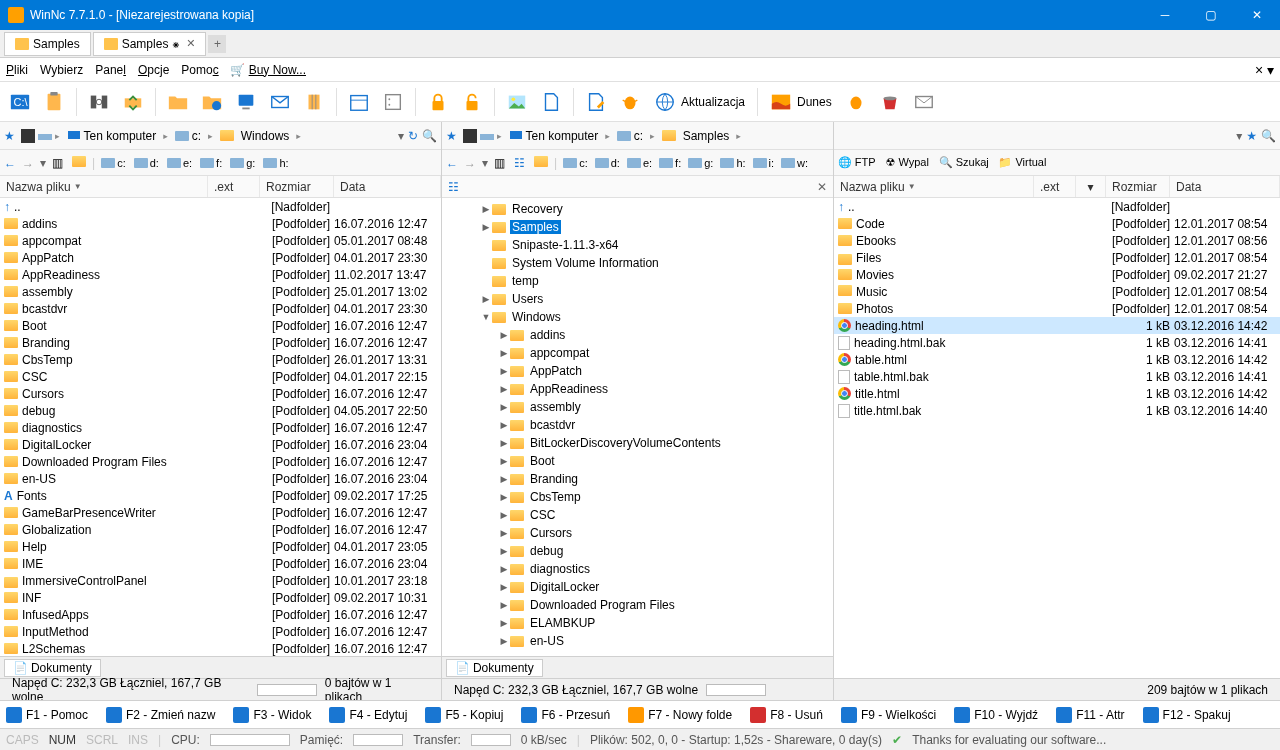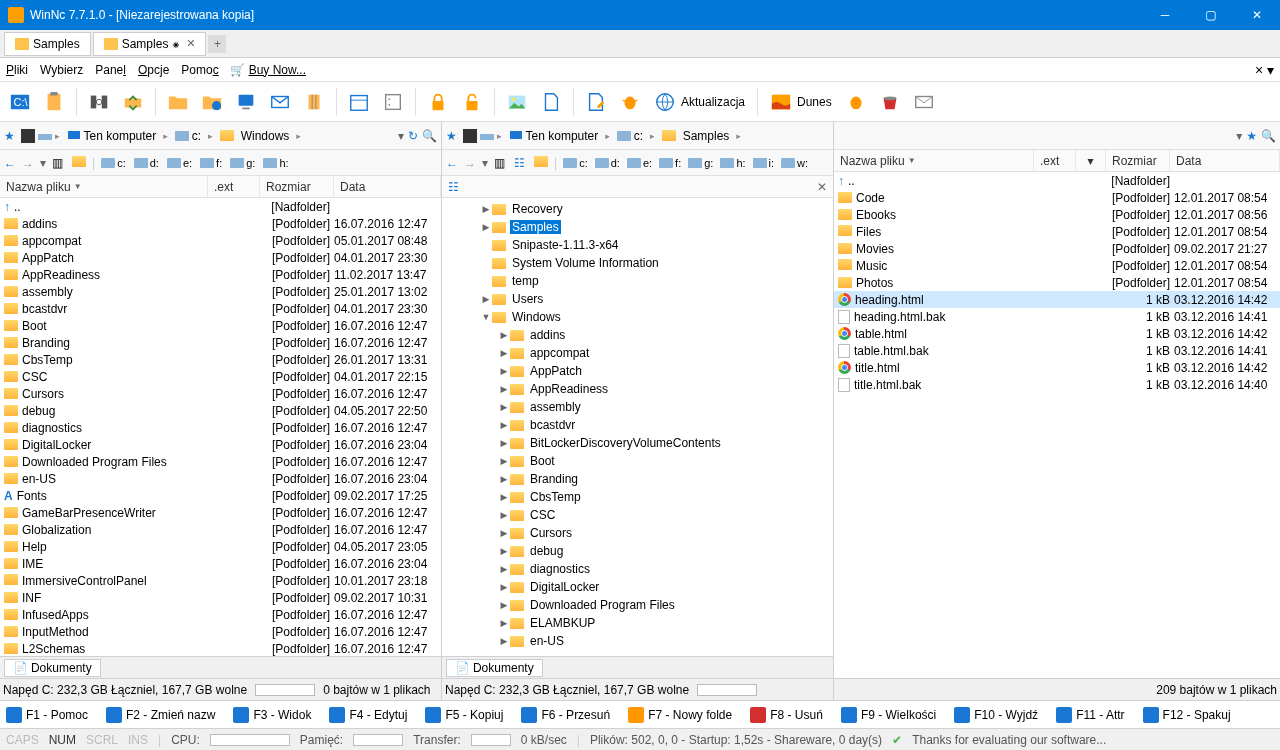--- a/index.html
+++ b/index.html
@@ -46,21 +46,21 @@
 .chrome-ico { width: 13px; height: 13px; border-radius: 50%; background: conic-gradient(#ea4335 0 120deg,#34a853 120deg 240deg,#fbbc05 240deg 360deg); display: inline-block; margin-right: 4px; flex-shrink: 0; position: relative; }
 .chrome-ico::after { content: ""; position: absolute; top: 3px; left: 3px; width: 7px; height: 7px; background: #4285f4; border-radius: 50%; border: 1px solid #fff; box-sizing: border-box; }
 .up-ico { color: #1976d2; font-weight: bold; margin-right: 4px; }
 .tree { flex: 1; overflow-y: auto; padding: 2px 0; }
 .trow { height: 18px; display: flex; align-items: center; font-size: 12px; }
 .trow .arrow { width: 12px; text-align: center; color: #666; font-size: 9px; }
 .trow.selected .tlabel { background: #0078d7; color: #fff; padding: 0 2px; }
 .tlabel { padding: 0 2px; }
 .tabstrip { height: 22px; background: #f0f0f0; border-top: 1px solid #d0d0d0; display: flex; align-items: center; padding: 0 4px; gap: 4px; }
 .tabstrip .mini-tab { background: #fff; border: 1px solid #ccc; padding: 1px 8px; font-size: 11px; display: flex; align-items: center; gap: 3px; }
-.statusline { height: 22px; background: #f0f0f0; border-top: 1px solid #d0d0d0; display: flex; align-items: center; padding: 0 3px; font-size: 11px; gap: 8px; }
+.statusline { height: 22px; background: #f0f0f0; border-top: 1px solid #d0d0d0; display: flex; align-items: center; padding: 0 12px; font-size: 11px; gap: 8px; }
 .progress { flex: 0 0 60px; height: 12px; border: 1px solid #bbb; background: #fff; }
 .fkeys { height: 28px; background: #fff; border-top: 1px solid #d0d0d0; display: flex; align-items: center; padding: 0 6px; gap: 18px; }
 .fkey { display: flex; align-items: center; gap: 4px; font-size: 12px; }
 .fkey-ico { width: 16px; height: 16px; display: inline-block; }
 .bottomstatus { height: 22px; background: #f0f0f0; border-top: 1px solid #d0d0d0; display: flex; align-items: center; padding: 0 6px; font-size: 11px; gap: 10px; color: #555; }
 .mid-header { height: 22px; background: #fafafa; border-bottom: 1px solid #e0e0e0; display: flex; align-items: center; padding: 0 6px; justify-content: space-between; }
 .sort-arrow { font-size: 8px; color: #666; }
 .tb-wide { display: flex; align-items: center; gap: 3px; padding: 0 4px; }
 .bc-right-icons { margin-left: auto; display: flex; gap: 4px; align-items: center; }
 .small-ico { width: 14px; height: 14px; display: inline-block; }
@@ -432,30 +432,30 @@
         <div class="frow">
           <span class="fcol" style="width:204px;display:flex;align-items:center"><span class="folder-ico"></span>Globalization</span>
           <span class="fcol" style="width:52px"></span>
           <span class="fcol" style="width:74px;text-align:right">[Podfolder]</span>
           <span class="fcol" style="flex:1">16.07.2016 12:47</span>
         </div>
         <div class="frow">
           <span class="fcol" style="width:204px;display:flex;align-items:center"><span class="folder-ico"></span>Help</span>
           <span class="fcol" style="width:52px"></span>
           <span class="fcol" style="width:74px;text-align:right">[Podfolder]</span>
-          <span class="fcol" style="flex:1">04.05.2017 23:05</span>
+          <span class="fcol" style="flex:1">04.01.2017 23:05</span>
         </div>
         <div class="frow">
           <span class="fcol" style="width:204px;display:flex;align-items:center"><span class="folder-ico"></span>IME</span>
           <span class="fcol" style="width:52px"></span>
           <span class="fcol" style="width:74px;text-align:right">[Podfolder]</span>
           <span class="fcol" style="flex:1">16.07.2016 23:04</span>
         </div>
         <div class="frow">
-          <span class="fcol" style="width:204px;display:flex;align-items:flex-start"><span class="folder-ico"></span>ImmersiveControlPanel</span>
+          <span class="fcol" style="width:204px;display:flex;align-items:flex-end"><span class="folder-ico"></span>ImmersiveControlPanel</span>
           <span class="fcol" style="width:52px"></span>
           <span class="fcol" style="width:74px;text-align:right">[Podfolder]</span>
           <span class="fcol" style="flex:1">10.01.2017 23:18</span>
         </div>
         <div class="frow">
           <span class="fcol" style="width:204px;display:flex;align-items:center"><span class="folder-ico"></span>INF</span>
           <span class="fcol" style="width:52px"></span>
           <span class="fcol" style="width:74px;text-align:right">[Podfolder]</span>
           <span class="fcol" style="flex:1">09.02.2017 10:31</span>
         </div>
@@ -686,20 +686,28 @@
   </div>
 
   <div class="panel panel-right">
     <div class="breadcrumb" style="justify-content:flex-end">
       <div class="bc-right-icons">
         <span style="color:#666">▾</span>
         <span style="color:#1976d2">★</span>
         <span style="color:#666">🔍</span>
       </div>
     </div>
+    <div class="drivebar">
+      <div id="right-netdrives" style="display:flex;gap:10px;align-items:center">
+          <span class="drive">🌐 FTP</span>
+          <span class="drive">☢ Wypal</span>
+          <span class="drive">🔍 Szukaj</span>
+          <span class="drive">📁 Virtual</span>
+        </div>
+    </div>
     <div class="headers">
       <div class="hcol" style="width:200px">
           <span>Nazwa pliku</span> 
           <span class="sort-arrow">▼</span>
         </div>
       <div class="hcol" style="width:42px">.ext</div>
       <div class="hcol" style="width:30px;justify-content:center">▾</div>
       <div class="hcol" style="width:64px">Rozmiar</div>
       <div class="hcol" style="flex:1">Data</div>
     </div>
@@ -715,21 +723,21 @@
           <span class="fcol" style="width:64px;text-align:right">[Podfolder]</span>
           <span class="fcol" style="flex:1">12.01.2017 08:54</span>
         </div>
         <div class="frow ">
           <span class="fcol" style="width:200px;display:flex;align-items:center"><span class="folder-ico"></span>Ebooks</span>
           <span class="fcol" style="width:72px"></span>
           <span class="fcol" style="width:64px;text-align:right">[Podfolder]</span>
           <span class="fcol" style="flex:1">12.01.2017 08:56</span>
         </div>
         <div class="frow ">
-          <span class="fcol" style="width:200px;display:flex;align-items:flex-start"><span class="folder-ico"></span>Files</span>
+          <span class="fcol" style="width:200px;display:flex;align-items:flex-end"><span class="folder-ico"></span>Files</span>
           <span class="fcol" style="width:72px"></span>
           <span class="fcol" style="width:64px;text-align:right">[Podfolder]</span>
           <span class="fcol" style="flex:1">12.01.2017 08:54</span>
         </div>
         <div class="frow ">
           <span class="fcol" style="width:200px;display:flex;align-items:center"><span class="folder-ico"></span>Movies</span>
           <span class="fcol" style="width:72px"></span>
           <span class="fcol" style="width:64px;text-align:right">[Podfolder]</span>
           <span class="fcol" style="flex:1">09.02.2017 21:27</span>
         </div>

